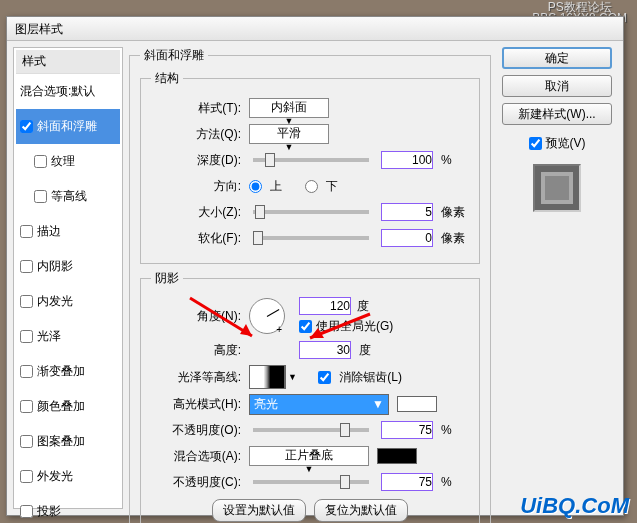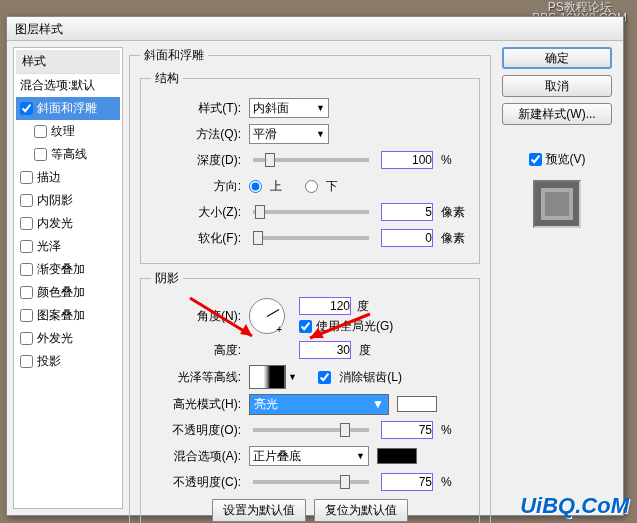--- a/index.html
+++ b/index.html
@@ -2,51 +2,51 @@
 <html><head>
 <meta charset="utf-8">
 <style>
 * { box-sizing: border-box; margin: 0; padding: 0; font-family: "Microsoft YaHei", SimSun, Arial, sans-serif; font-size: 12px; }
 body { background: #8a7a6a; width: 637px; height: 523px; position: relative; overflow: hidden; }
 .window { position: absolute; top: 16px; left: 6px; width: 618px; height: 500px; background: #f0f0f0; border: 1px solid #888; box-shadow: 2px 2px 6px rgba(0,0,0,0.4); }
 .titlebar { height: 24px; background: linear-gradient(#fafafa,#e4e4e4); border-bottom: 1px solid #bbb; padding: 4px 8px; font-size: 12px; }
 .content { display: flex; padding: 6px; gap: 6px; height: calc(100% - 24px); }
 .left-panel { width: 110px; border: 1px solid #bbb; background: #fff; padding: 2px; }
 .left-panel .hdr { background: #e8e8e8; padding: 3px 6px; border-bottom: 1px solid #ddd; }
-.left-panel .row { display: flex; align-items: center; padding: 3px 4px; gap: 4px; }
+.left-panel .row { display: flex; align-items: center; padding: 9px 4px; gap: 4px; }
 .left-panel .row.selected { background: #4a90e2; color: #fff; }
 .left-panel .sub { padding-left: 18px; }
 input[type=checkbox] { width: 13px; height: 13px; }
 .mid-panel { flex: 1; display: flex; flex-direction: column; gap: 6px; }
 fieldset { border: 1px solid #bbb; padding: 6px 10px 10px 10px; }
 legend { padding: 0 4px; }
 .field-row { display: flex; align-items: center; gap: 8px; margin: 4px 0; min-height: 22px; }
 .field-label { width: 90px; text-align: right; }
-.field-row select, .field-row .combo { width: 80px; height: 20px; border: 1px solid #888; background: #fff; padding: 0 3px; }
+.field-row select, .field-row .combo { width: 80px; height: 20px; border: 1px solid #888; background: #fff; padding: 0 3px; flex-direction: column; }
 .combo { display: inline-flex; align-items: center; justify-content: space-between; }
 .combo .arrow { font-size: 9px; }
 .slider-track { flex: 1; height: 4px; background: #bbb; position: relative; margin: 0 4px; }
 .slider-thumb { position: absolute; top: -5px; width: 10px; height: 14px; background: #eee; border: 1px solid #666; }
 .num-input { width: 52px; height: 18px; border: 1px solid #8b5cf6; text-align: right; background: #fff; }
 .unit { width: 28px; }
 .right-panel { width: 120px; display: flex; flex-direction: column; gap: 6px; align-items: center; }
 .btn { width: 110px; height: 22px; border: 1px solid #888; background: linear-gradient(#fdfdfd,#e3e3e3); border-radius: 3px; cursor: pointer; }
 .btn.default { border: 2px solid #5b9bd5; }
-.preview-check { display: flex; align-items: center; gap: 4px; margin-top: 20px; }
+.preview-check { display: flex; align-items: center; gap: 4px; margin-top: 4px; }
 .preview-swatch { width: 48px; height: 48px; background: #888; border: 2px inset #ccc; box-shadow: inset 0 0 0 6px #666, inset 0 0 0 10px #aaa; margin-top: 6px; }
 .gloss-swatch { width: 36px; height: 24px; border: 1px solid #666; background: linear-gradient(90deg,#fff 0%,#fff 40%,#999 50%,#000 60%,#000 100%); display: inline-flex; }
 .gloss-arrow { font-size: 9px; padding: 0 2px; border-left: 1px solid #666; display: flex; align-items: center; }
 .color-swatch { width: 40px; height: 16px; border: 1px solid #666; }
 .angle-widget { width: 36px; height: 36px; border: 1px solid #888; border-radius: 50%; position: relative; background: #fff; }
 .angle-widget::after { content: ""; position: absolute; width: 14px; height: 1px; background: #000; top: 50%; left: 50%; transform-origin: left center; transform: rotate(-30deg); }
 .angle-widget::before { content: "+"; position: absolute; bottom: -2px; right: 2px; font-size: 10px; }
 .highlight-sel { background: #3399ff; color: #fff; padding: 1px 4px; width: 140px; display: flex; justify-content: space-between; align-items: center; border: 1px solid #666; }
 .arrow-red { position: absolute; pointer-events: none; }
 .bottom-btns { display: flex; gap: 8px; justify-content: center; margin-top: 6px; }
-.bottom-btn { padding: 2px 10px; border: 1px solid #888; background: linear-gradient(#fdfdfd,#e3e3e3); border-radius: 1px; cursor: pointer; }
+.bottom-btn { padding: 2px 10px; border: 1px solid #888; background: linear-gradient(#fdfdfd,#e3e3e3); border-radius: 8px; cursor: pointer; }
 .watermark-top { position: absolute; top: 2px; right: 10px; font-size: 10px; color: #ddd; text-shadow: 1px 1px 1px #444; text-align: center; line-height: 11px; }
 .watermark-bottom { position: absolute; bottom: 4px; right: 8px; font-size: 22px; font-weight: bold; font-style: italic; color: #0066cc; text-shadow: 1px 1px 0 #fff; }
 </style>
 </head>
 <body>
 
 <div class="watermark-top">
   <div>PS教程论坛</div>
   <div>BBS.16XX8.COM</div>
 </div>

